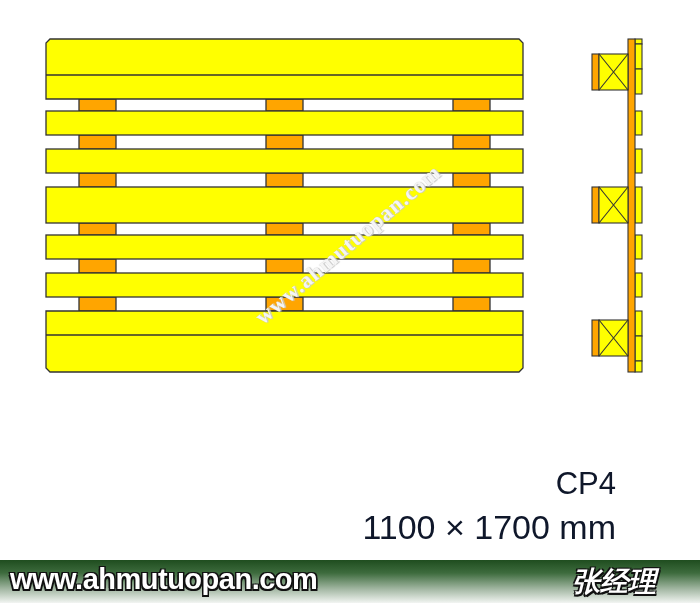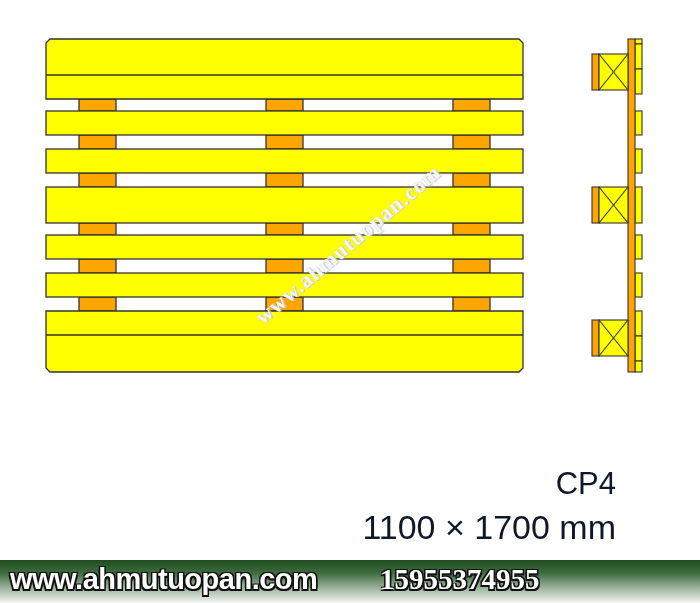--- a/index.html
+++ b/index.html
@@ -89,14 +89,14 @@
   </g>
 </svg>
 
 <div class="watermark">www.ahmutuopan.com</div>
 
 <div class="caption cap-model">CP4</div>
 <div class="caption cap-size">1100 × 1700 mm</div>
 
 <div class="banner">
   <span class="b-url">www.ahmutuopan.com</span>
-  <span class="b-phone">15955374955</span>
+  <span class="b-name">张经理</span>
 </div>
 
 </body></html>

